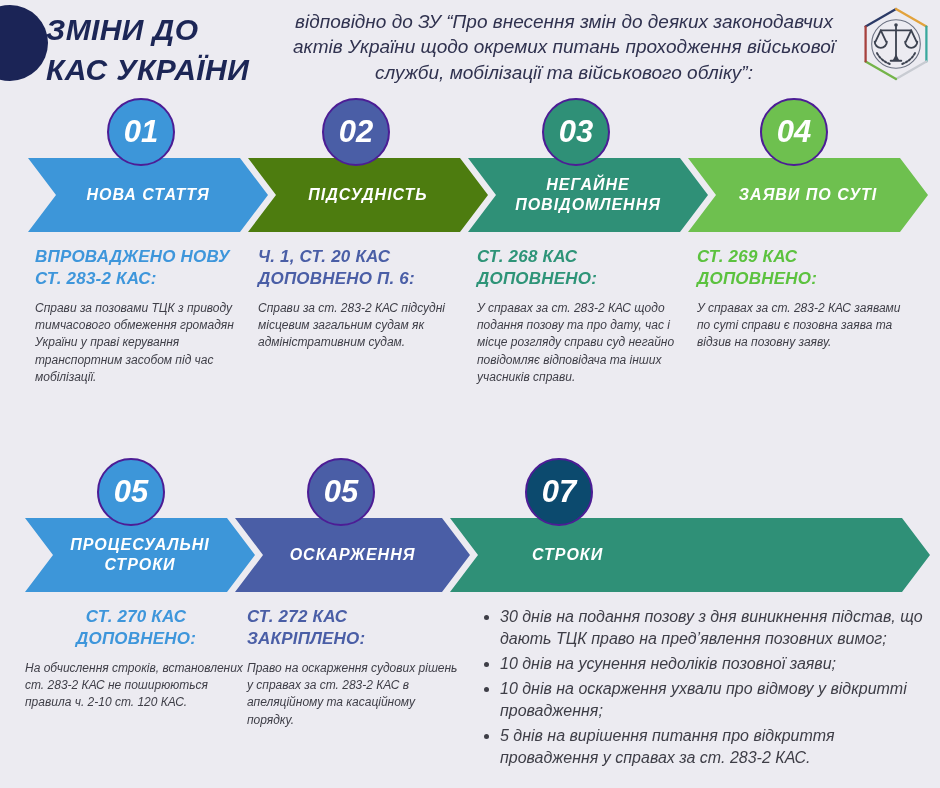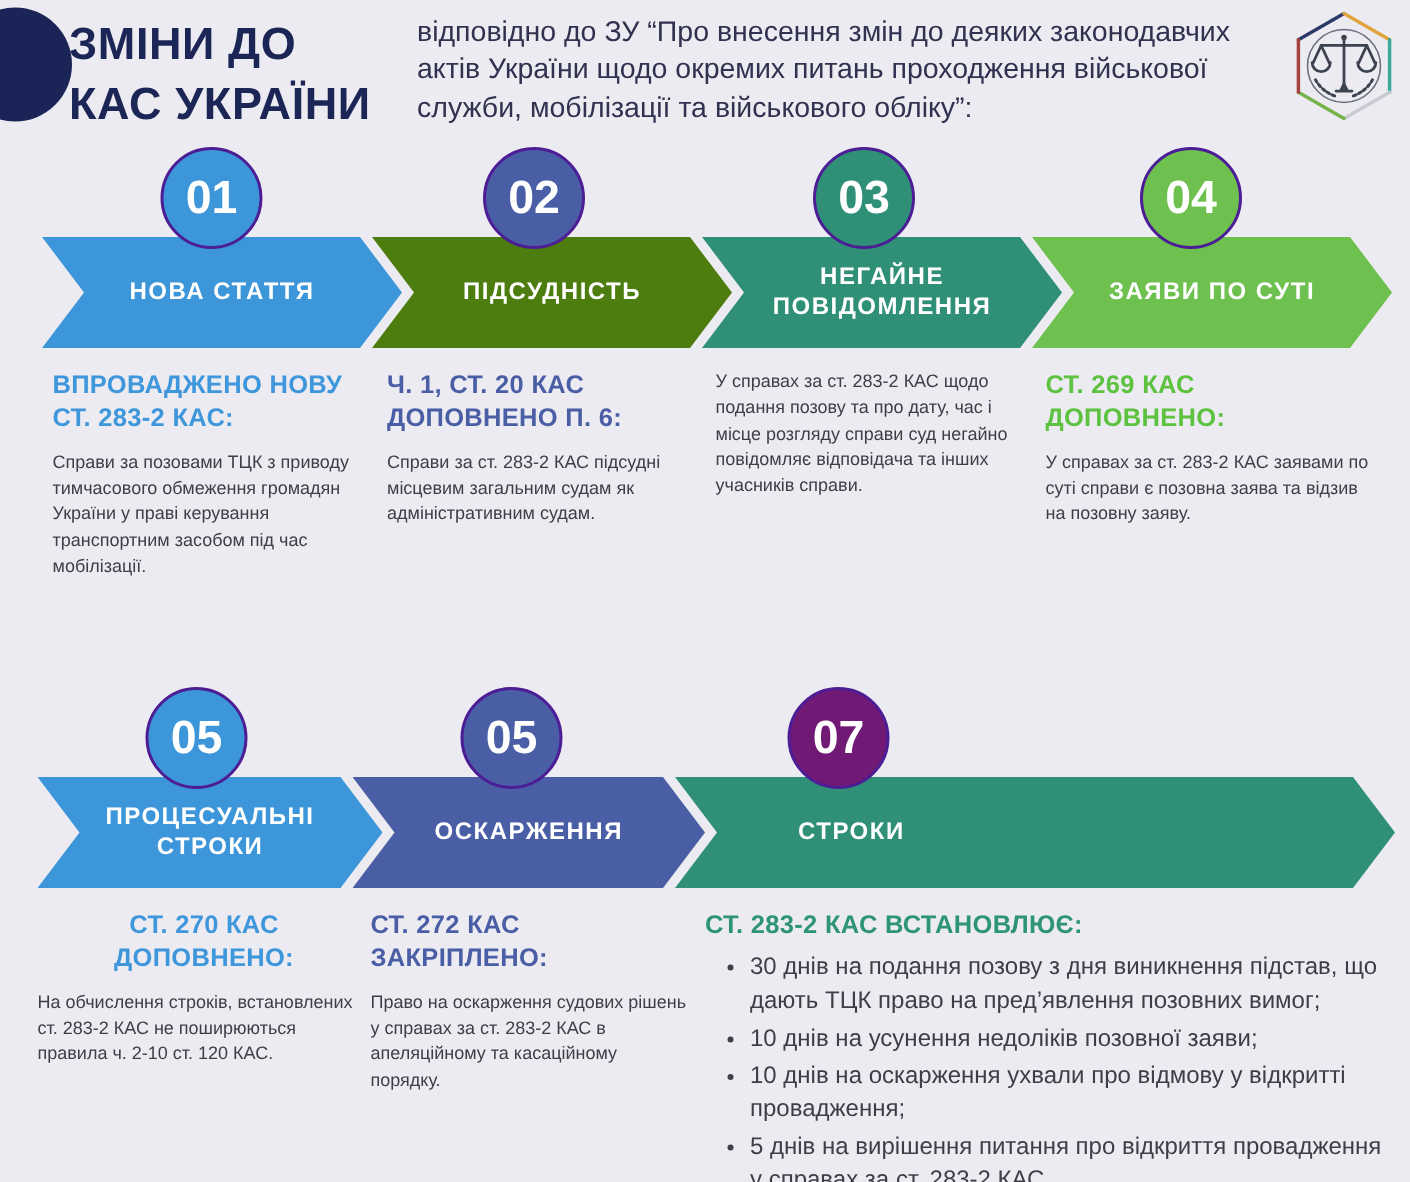--- a/index.html
+++ b/index.html
@@ -1,23 +1,23 @@
 <!DOCTYPE html>
 <html lang="uk"><head>
 <meta charset="utf-8">
 <style>
   * { margin:0; padding:0; box-sizing:border-box; }
   html,body { width:940px; height:788px; }
   body { font-family:"Liberation Sans", sans-serif; background:#ECEBF1; position:relative; overflow:hidden; }
-  #canvas { position:absolute; inset:0; width:840px; height:788px; }
+  #canvas { position:absolute; inset:0; width:840px; height:788px;font-style:italic; }
 
   
   .corner-circle { position:absolute; left:-28px; top:5px; width:76px; height:76px; border-radius:50%; background:#1B2456; }
   .title { position:absolute; left:46px; top:10px; font-size:30px; font-weight:800; color:#1C2656; line-height:1.33; letter-spacing:.4px; }
-  .subtitle { position:absolute; left:278px; top:9px; width:572px; font-size:19px; color:#30324F; line-height:1.34; }
+  .subtitle { position:absolute; left:278px; top:9px; width:572px; font-size:19px; color:#30324F; line-height:1.34;text-align:center; }
   .logo { position:absolute; left:858px; top:6px; width:76px; height:76px; }
 
   
   .banner { position:absolute; height:74px; display:flex; align-items:center; justify-content:center; text-align:center;
             padding:0 36px; color:#fff; font-weight:700; font-size:16px; letter-spacing:1px; line-height:1.25;
             clip-path:polygon(0 0, calc(100% - 28px) 0, 100% 50%, calc(100% - 28px) 100%, 0 100%, 28px 50%); }
   .b1 { left:28px;  top:158px; width:240px; }
   .b2 { left:248px; top:158px; width:240px; }
   .b3 { left:468px; top:158px; width:240px; }
   .b4 { left:688px; top:158px; width:240px; }
@@ -117,20 +117,21 @@
 
   <div class="col t1">
     <h3 style="color: rgb(62, 150, 219);">ВПРОВАДЖЕНО НОВУ СТ. 283-2 КАС:</h3>
     <p>Справи за позовами ТЦК з приводу тимчасового обмеження громадян України у праві керування транспортним засобом під час мобілізації.</p>
   </div>
   <div class="col t2">
     <h3 style="color: rgb(74, 94, 166);">Ч. 1, СТ. 20 КАС ДОПОВНЕНО П. 6:</h3>
     <p>Справи за ст. 283-2 КАС підсудні місцевим загальним судам як адміністративним судам.</p>
   </div>
   <div class="col t3">
+    <h3 style="color: rgb(46, 148, 120);">СТ. 268 КАС ДОПОВНЕНО:</h3>
     <p>У справах за ст. 283-2 КАС щодо подання позову та про дату, час і місце розгляду справи суд негайно повідомляє відповідача та інших учасників справи.</p>
   </div>
   <div class="col t4">
     <h3 style="color: rgb(92, 194, 63);">СТ. 269 КАС ДОПОВНЕНО:</h3>
     <p>У справах за ст. 283-2 КАС заявами по суті справи є позовна заява та відзив на позовну заяву.</p>
   </div>
 
   <div class="banner b5" style="background-color: rgb(61, 150, 217);">
     <span>ПРОЦЕСУАЛЬНІ СТРОКИ</span>
   </div>
@@ -140,34 +141,33 @@
   <div class="banner b7" style="background-color: rgb(47, 144, 119);">
     <span>СТРОКИ</span>
   </div>
 
   <div class="circle c5" style="background-color: rgb(61, 150, 217);">
       <span>05</span>
     </div>
   <div class="circle c6" style="background-color: rgb(74, 94, 166);">
       <span>05</span>
     </div>
-  <div class="circle c7" style="background-color: #701a75; text-align: right;">
+  <div class="circle c7" style="background-color: #0c4a6e; text-align: right;">
       <span>07</span>
     </div>
 
   <div class="col t5">
     <h3 style="color: rgb(62, 150, 219); text-align: center;">СТ.  270 КАС ДОПОВНЕНО:</h3>
     <p>На обчислення строків, встановлених  ст. 283-2 КАС не поширюються правила  ч. 2-10  ст. 120 КАС.</p>
   </div>
   <div class="col t6">
     <h3 style="color: rgb(74, 94, 166);">СТ. 272 КАС ЗАКРІПЛЕНО:</h3>
     <p>Право на оскарження судових рішень у справах за ст. 283-2 КАС в апеляційному та касаційному порядку.</p>
   </div>
   <div class="col t7">
-    <h3 style="color: rgb(46, 148, 120);">СТ. 283-2 КАС ВСТАНОВЛЮЄ:</h3>
     <ul>
         <li>30 днів на подання позову з дня виникнення підстав, що дають ТЦК право на пред’явлення позовних вимог;</li>
         <li>10 днів на усунення недоліків позовної заяви;</li>
         <li>10 днів на оскарження ухвали про відмову у відкритті провадження;</li>
         <li>5 днів на вирішення питання про відкриття провадження у справах за ст. 283-2 КАС.</li>
       </ul>
   </div>
 
 </div>
 

